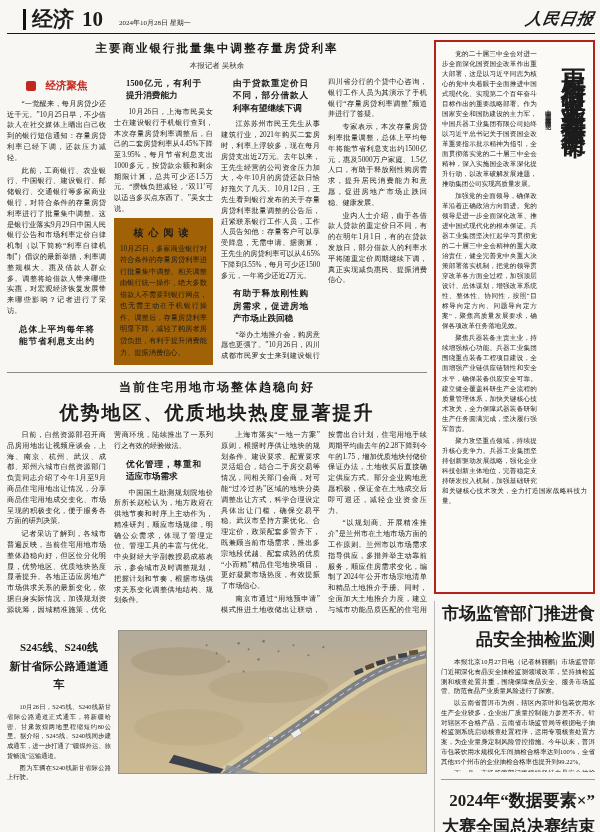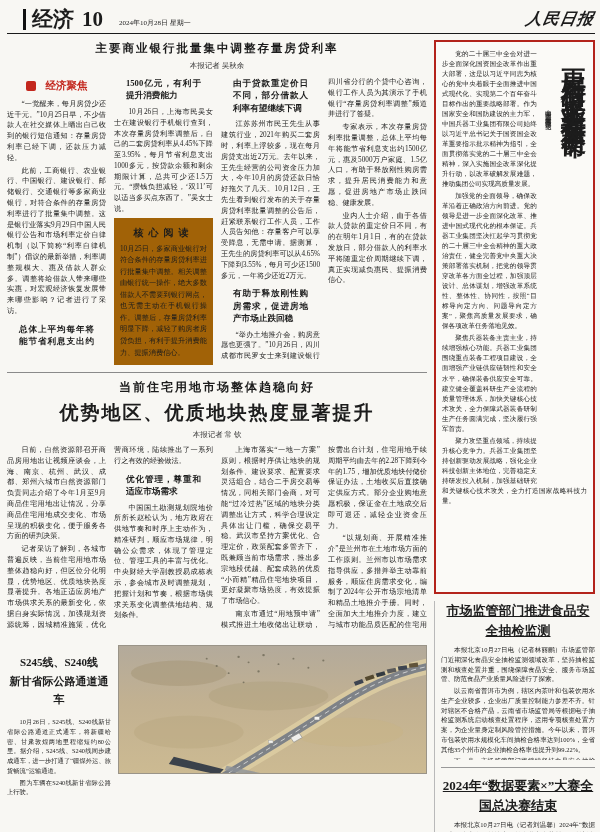--- a/index.html
+++ b/index.html
@@ -30,34 +30,34 @@
   .core-box{background:#a16207;padding:7px 6px 6px;margin:3px 0 6px;break-inside:avoid;}
   .core-title{text-align:center;font-weight:700;font-size:10px;letter-spacing:5px;margin-bottom:4px;}
   .core-text{font-size:7.2px;line-height:1.6;}
   
   .h-rule{border-top:1px solid #8a8a8a;margin:5px 0 6px;}
   .land-kicker{text-align:center;font-weight:700;font-size:12px;letter-spacing:2px;margin-bottom:4px;}
   .land-title{text-align:center;font-weight:900;font-size:19px;letter-spacing:2px;margin-bottom:4px;}
   .land-byline{text-align:center;font-size:7.5px;color:#333;margin-bottom:5px;}
   .land-body{column-count:4;column-gap:8px;height:194px;overflow:hidden;font-size:7.2px;line-height:1.5;text-align:justify;}
   
-  .photo-row{display:flex;gap:7px;margin-top:6px;height:129px;}
+  .photo-row{display:flex;gap:7px;margin-top:6px;height:144px;}
   .photo-caption{width:104px;flex:none;}
   .pc-title{font-weight:700;font-size:11px;text-align:center;line-height:1.7;margin:8px 0 8px;}
   .pc-text{font-size:6.3px;line-height:1.55;text-align:justify;}
   .photo{flex:1;border:1px solid #9a9488;}
   .photo svg{width:100%;height:100%;display:block;}
   
   .red-box{border:2.5px solid #b3231b;padding:7px 6px;height:536px;overflow:hidden;
            font-size:6.6px;line-height:1.52;text-align:justify;background:#fbfaf7;}
   .v-head{float:right;writing-mode:vertical-rl;height:430px;margin-left:5px;padding-left:2px;}
   .v-title{font-size:25px;font-weight:900;letter-spacing:5px;line-height:1.15;}
   .v-byline{font-size:6.2px;letter-spacing:1px;margin-top:55px;margin-right:5px;color:#222;}
   .right-lower{margin-top:7px;border-left:1px solid #b9b9b9;padding-left:6px;}
-  .sa-title{font-weight:700;font-size:13px;text-align:center;line-height:1.5;margin:3px 0 5px;text-decoration:underline;}
+  .sa-title{font-weight:700;font-size:17px;text-align:right;line-height:1.5;margin:3px 0 5px;}
   .sa-body{font-size:6.5px;line-height:1.5;text-align:justify;overflow:hidden;}
   .sa-1 .sa-body{max-height:115px;}
   .sa-2{border-top:1px solid #999;margin-top:7px;padding-top:5px;}
   .sa-2 .sa-body{max-height:108px;}
 </style>
 </head>
 <body>
 
 <div class="page">
 
@@ -96,21 +96,20 @@
           <p>专家表示，本次存量房贷利率批量调整，总体上平均每年将能节省利息支出约1500亿元，惠及5000万户家庭、1.5亿人口，有助于释放刚性购房需求，提升居民消费能力和意愿，促进房地产市场止跌回稳、健康发展。</p>
           <p>业内人士介绍，由于各借款人贷款的重定价日不同，有的在明年1月1日，有的在贷款发放日，部分借款人的利率水平将随重定价周期继续下调，真正实现减负惠民、提振消费信心。</p>
         </div>
       </div>
 
       <div class="h-rule"></div>
 
       <div>
         <div class="land-kicker">当前住宅用地市场整体趋稳向好</div>
         <div class="land-title">优势地区、优质地块热度显著提升</div>
-        <div class="land-byline">本报记者 常 钦</div>
         <div class="land-body">
           <p>日前，自然资源部召开商品房用地出让视频座谈会，上海、南京、杭州、武汉、成都、郑州六城市自然资源部门负责同志介绍了今年1月至9月商品住宅用地出让情况，分享商品住宅用地成交变化、市场呈现的积极变化，便于服务各方面的研判决策。</p>
           <p>记者采访了解到，各城市普遍反映，当前住宅用地市场整体趋稳向好，但区位分化明显，优势地区、优质地块热度显著提升。各地正适应房地产市场供求关系的最新变化，依据自身实际情况，加强规划资源统筹，因城精准施策，优化营商环境，陆续推出了一系列行之有效的经验做法。</p>
           <div class="sub-head">优化管理，尊重和适应市场需求</div>
           <p>中国国土勘测规划院地价所所长赵松认为，地方政府在供地节奏和时序上主动作为，精准研判，顺应市场规律，明确公众需求，体现了管理定位、管理工具的丰富与优化。中央财经大学副教授易成栋表示，参会城市及时调整规划，把握计划和节奏，根据市场供求关系变化调整供地结构、规划条件。</p>
           <p>上海市落实“一地一方案”原则，根据时序供让地块的规划条件、建设要求、配置要求灵活组合，结合二手房交易等情况，同相关部门会商，对可能“过冷过热”区域的地块分类调整出让方式，科学合理设定具体出让门槛，确保交易平稳。武汉市坚持方案优化、合理定价，政策配套多管齐下，既兼顾当前市场需求，推出多宗地段优越、配套成熟的优质“小而精”精品住宅地块项目，更好凝聚市场热度，有效提振了市场信心。</p>
           <p>南京市通过“用地预申请”模式推进土地收储出让联动，按需出台计划，住宅用地手续周期平均由去年的2.28下降到今年的1.75，增加优质地块付储价保证办法，土地收买后直接确定供应方式。部分企业购地意愿积极，保证金在土地成交后即可退还，减轻企业资金压力。</p>
           <p>“以规划商、开展精准推介”是兰州市在土地市场方面的工作原则。兰州市以市场需求指导供应，多措并举主动靠前服务，顺应住房需求变化，编制了2024年公开市场宗地清单和精品土地推介手册。同时，全面加大土地推介力度，建立与城市功能品质匹配的住宅用地精准储备供应，开展上门推介并提供土地资源清单，举办土地推介会，吸引32家房地产企业参与洽谈21宗优质土地，助力实现土地市场供需匹配、市场回温。</p>
 
         </div>

